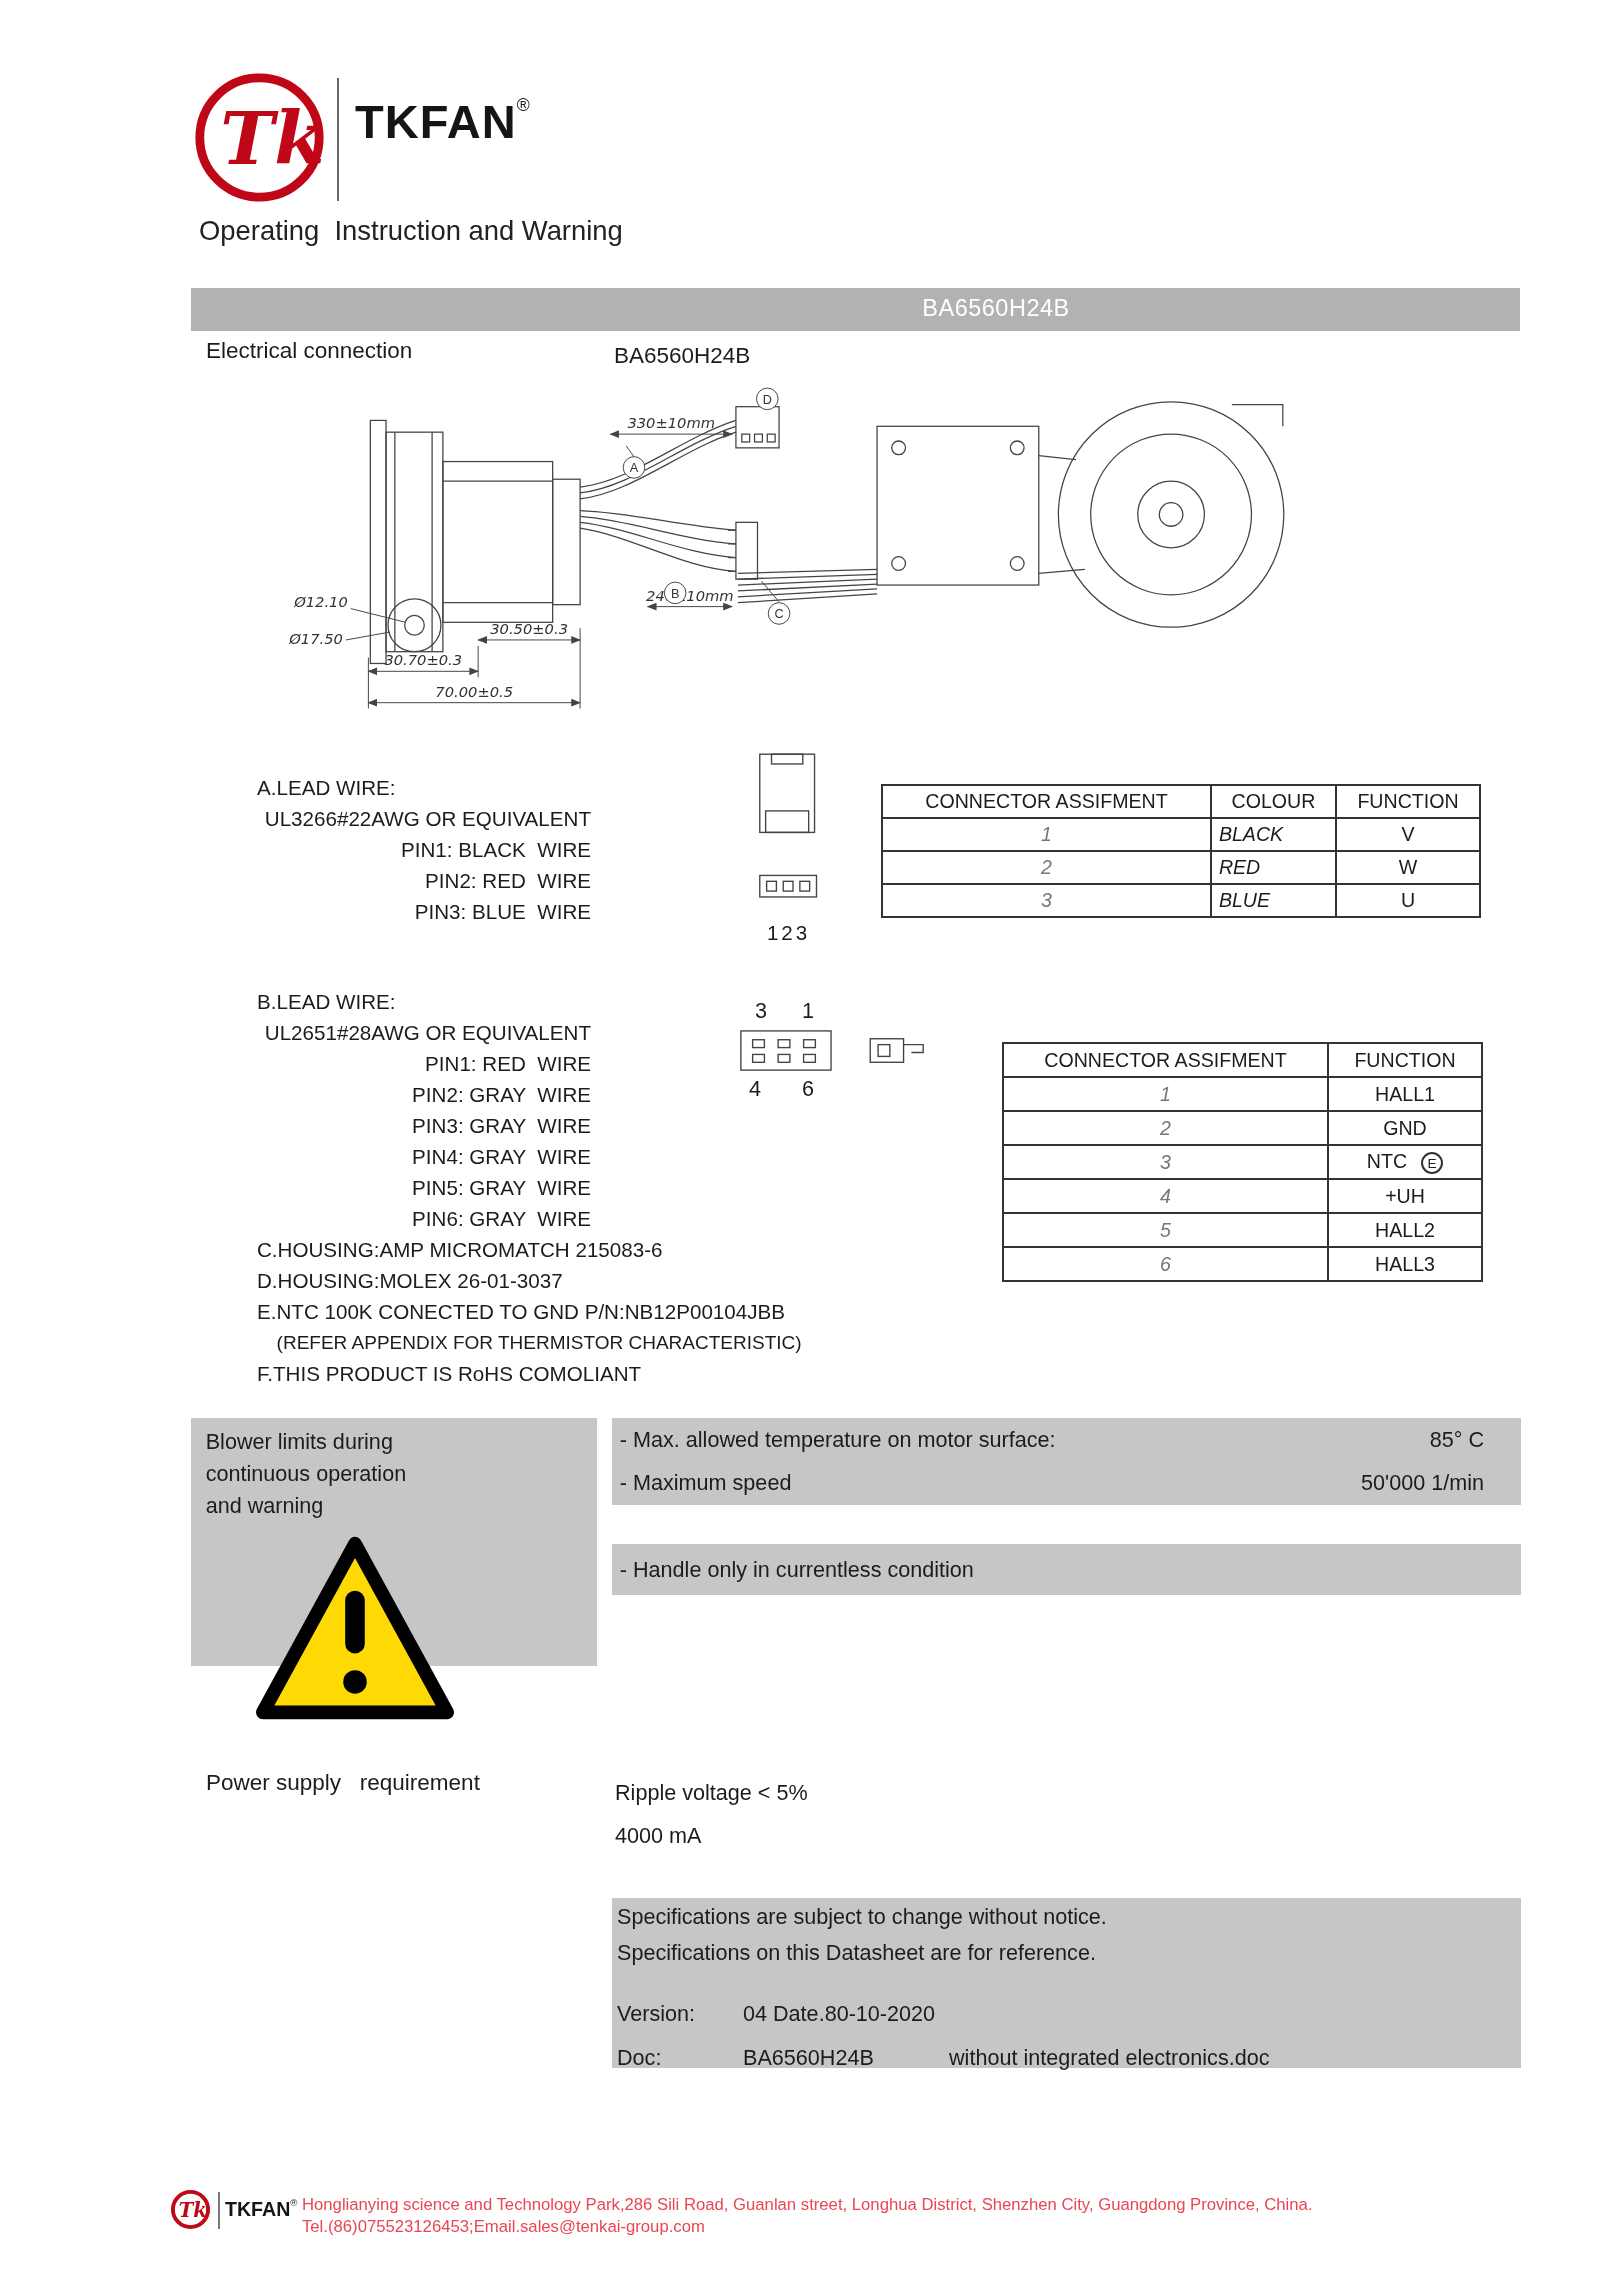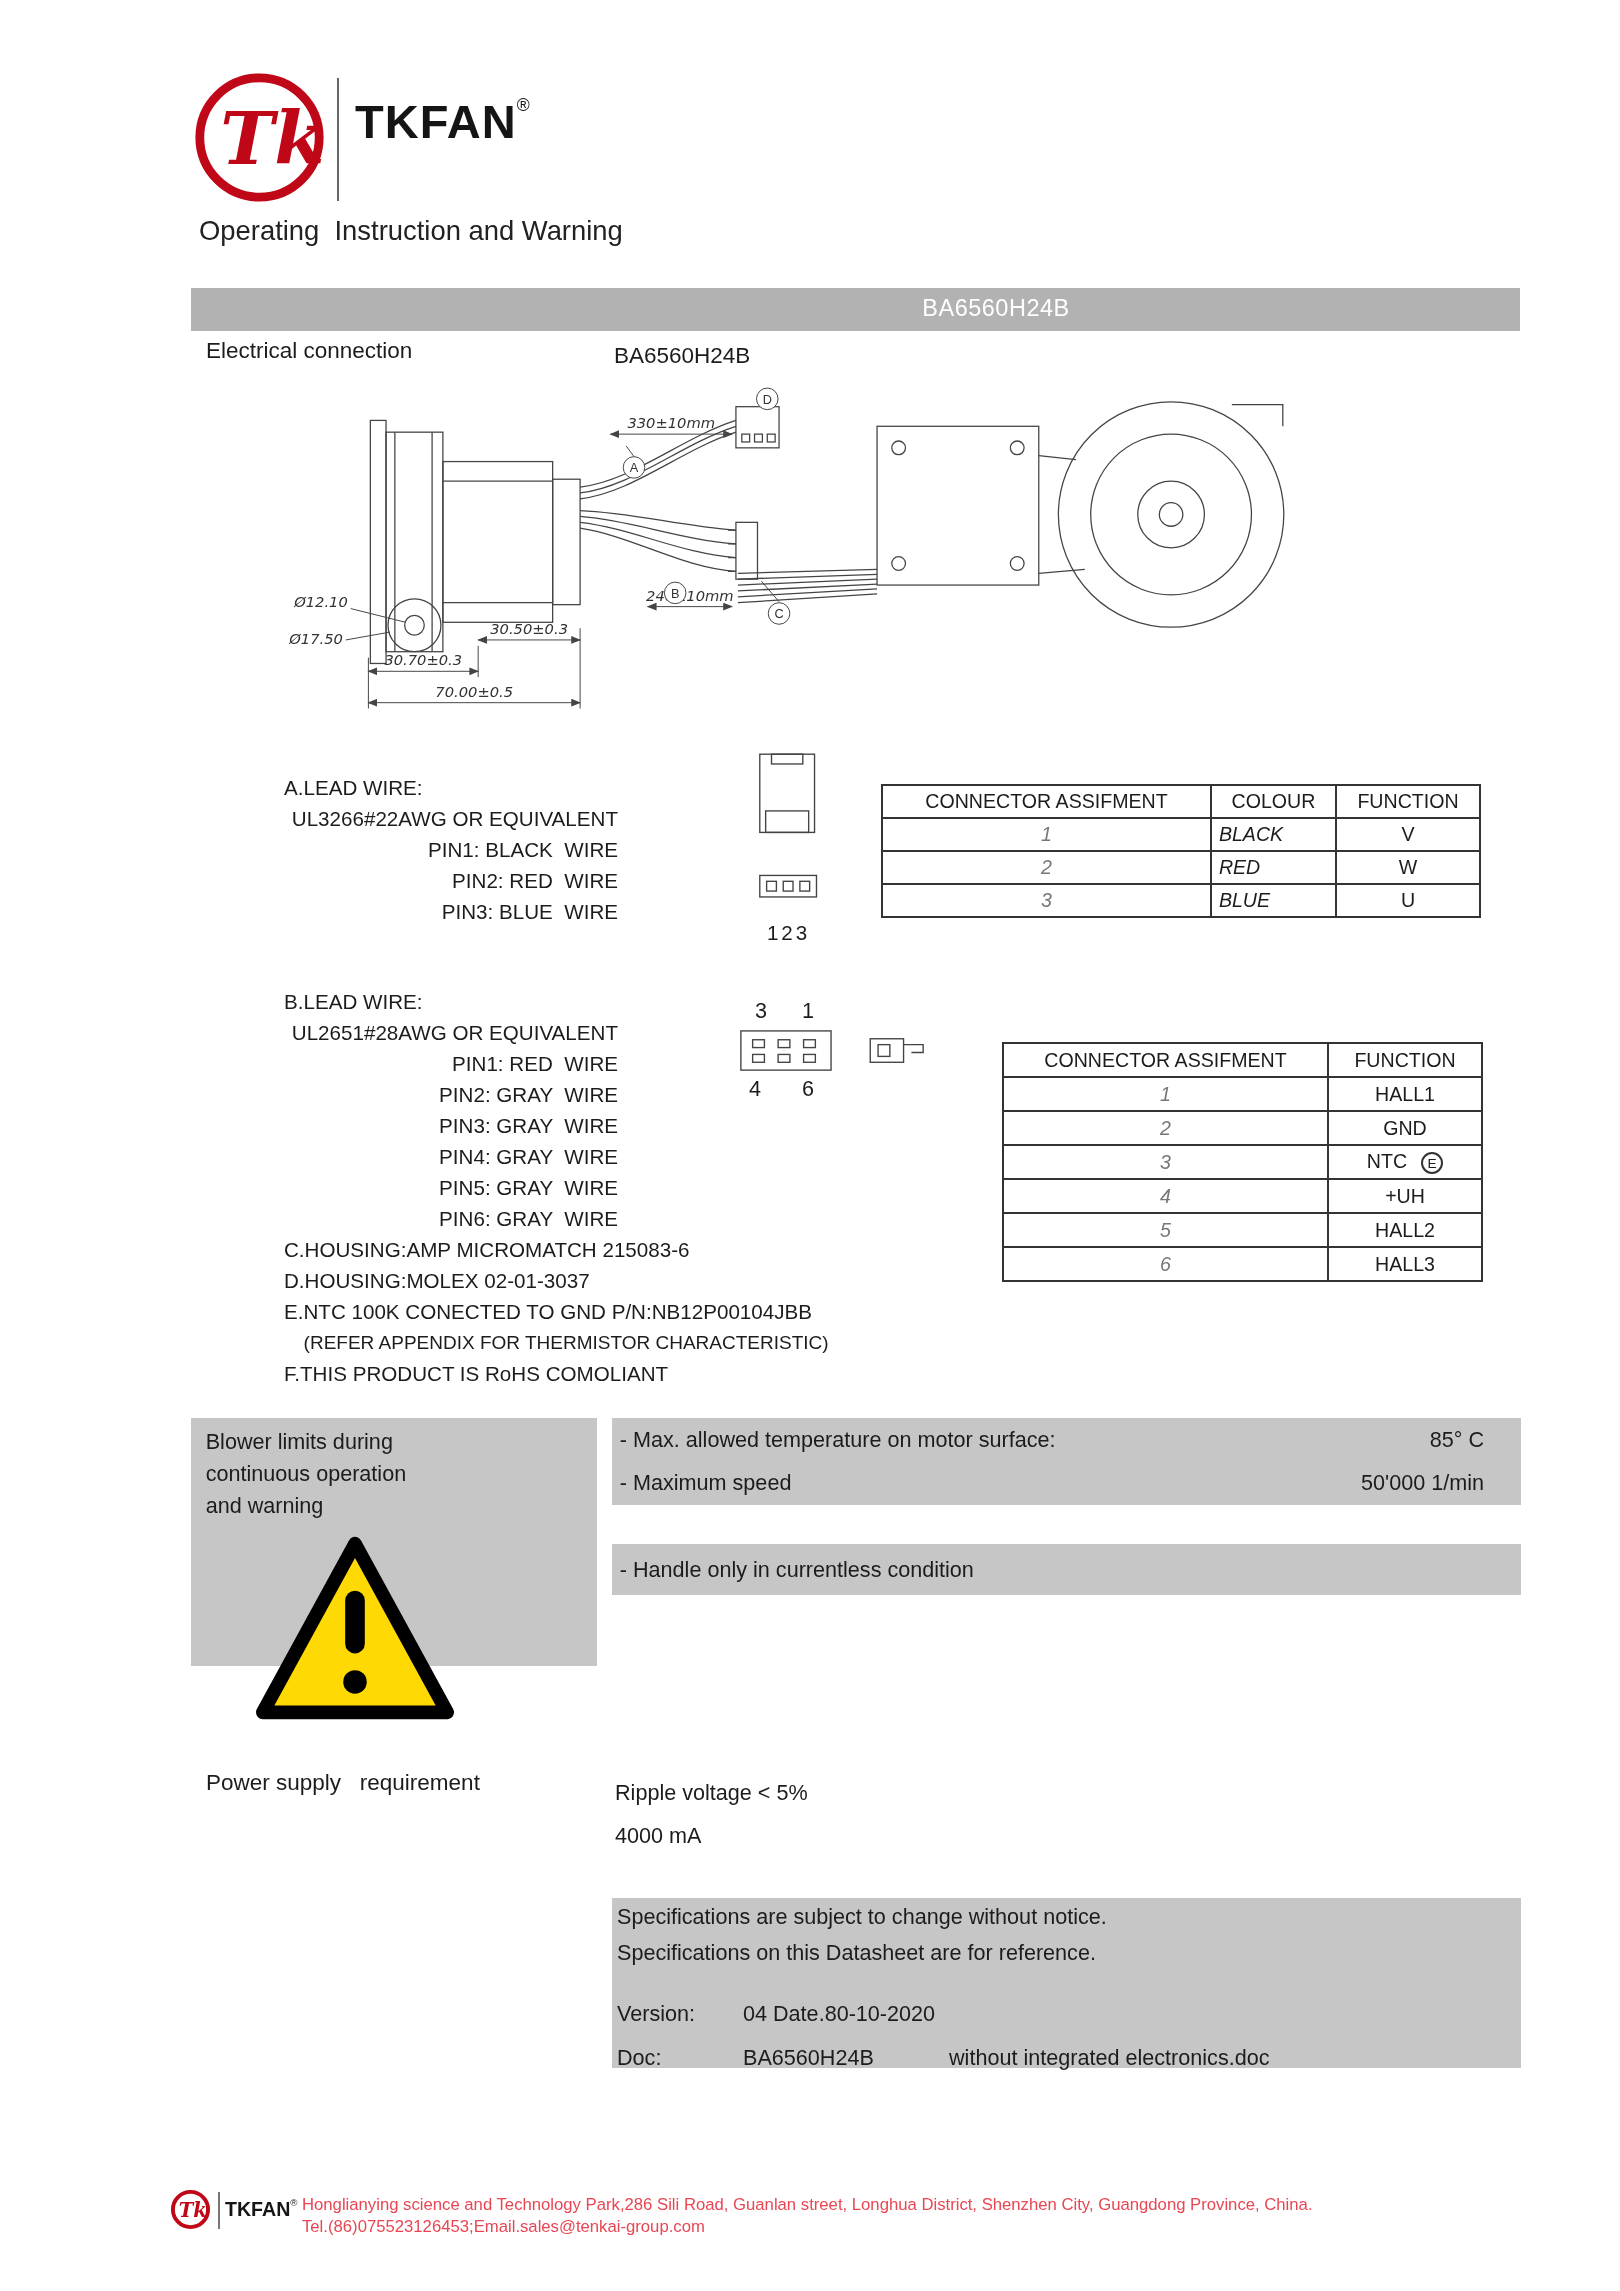--- a/index.html
+++ b/index.html
@@ -9,21 +9,21 @@
     font-family:"Liberation Sans","DejaVu Sans",sans-serif; color:#1c1c1c;
     overflow:hidden;
   }
   .abs { position:absolute; }
   .pre { white-space:pre; }
   .graybox { background:#c6c6c6; }
   .bar { background:#b2b2b2; }
   .bartext { color:#ffffff; font-size:23.5px; letter-spacing:0.5px; }
   .h-title { font-size:27.4px; color:#222; }
   .seclabel { font-size:22.5px; color:#1c1c1c; }
-  .body21 { font-size:20.6px; line-height:31px;margin-left:27px; }
+  .body21 { font-size:20.6px; line-height:31px; }
   .tb div { white-space:pre; }
   .ind1 { padding-left:7.8px; }
   .ind2 { padding-left:27.4px;text-align:right; }
   .small-note { font-size:19px; padding-left:19.6px; }
   .brand { font-size:47px; font-weight:bold; letter-spacing:1px; color:#151515; }
   .brand sup { font-size:17.6px; font-weight:normal; vertical-align:27.4px; }
 
   table.spec { border-collapse:collapse; table-layout:fixed; font-size:19.6px; color:#1c1c1c; }
   table.spec th, table.spec td { border:2px solid #333; padding:0; text-align:center; font-weight:normal; }
   table.t-a th, table.t-a td { height:33px; }
@@ -283,21 +283,21 @@
     </tr>
     <tr>
       <td class="num">6</td>
       <td>HALL3</td>
     </tr>
   </tbody>
     </table>
 
   <div class="abs tb body21" style="left:257px;top:1234px">
     <div>C.HOUSING:AMP MICROMATCH 215083-6</div>
-    <div>D.HOUSING:MOLEX 02-01-3037</div>
+    <div>D.HOUSING:MOLEX 26-01-3037</div>
     <div>E.NTC 100K CONECTED TO GND P/N:NB12P00104JBB</div>
     <div class="small-note">(REFER APPENDIX FOR THERMISTOR CHARACTERISTIC)</div>
     <div>F.THIS PRODUCT IS RoHS COMOLIANT</div>
   </div>
 
   <div class="abs graybox" style="left:191px;top:1418px;width:406px;height:248px">
     <div class="limlabel">
       <div>Blower limits during</div>
       <div>continuous operation</div>
       <div>and warning</div>

